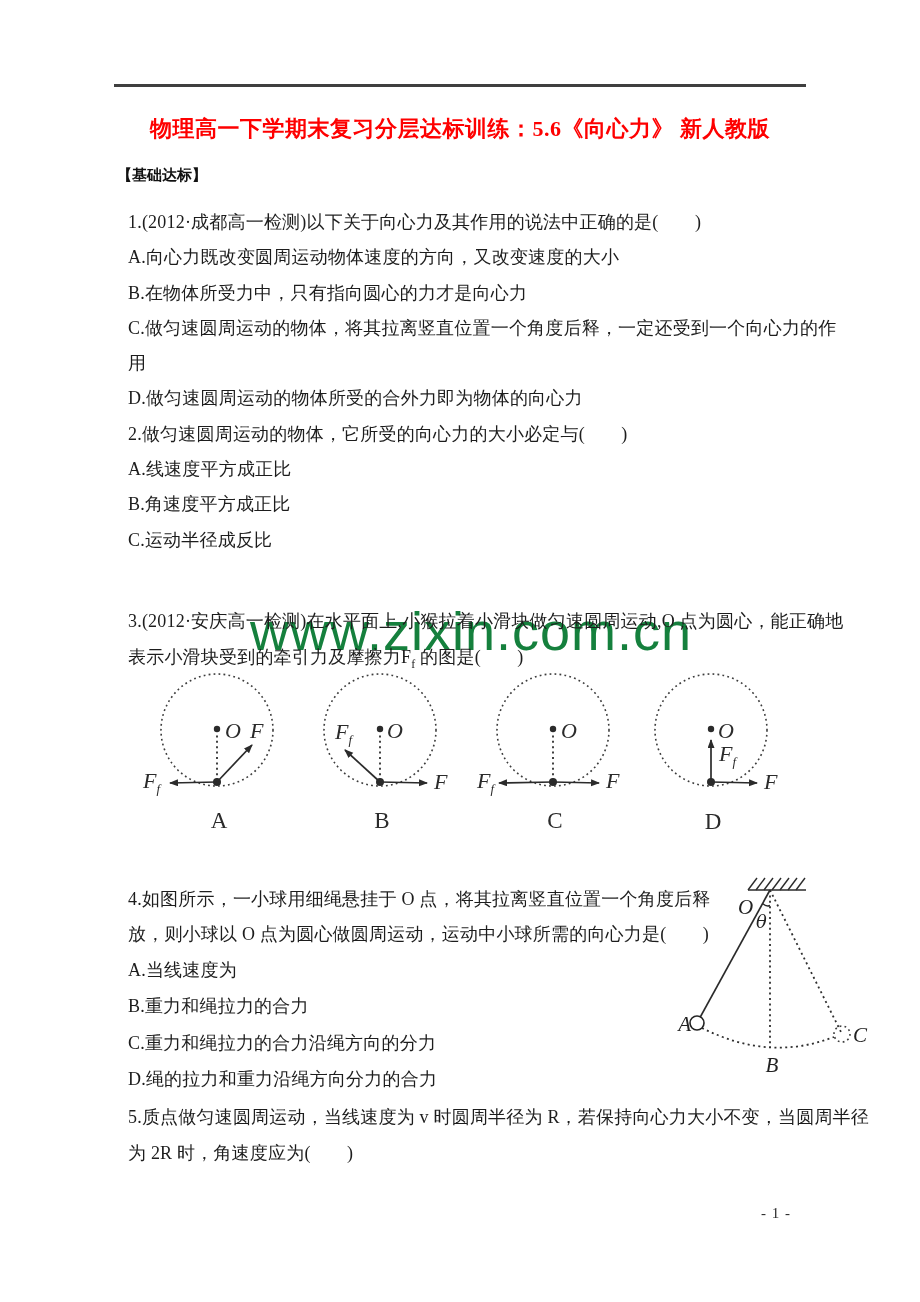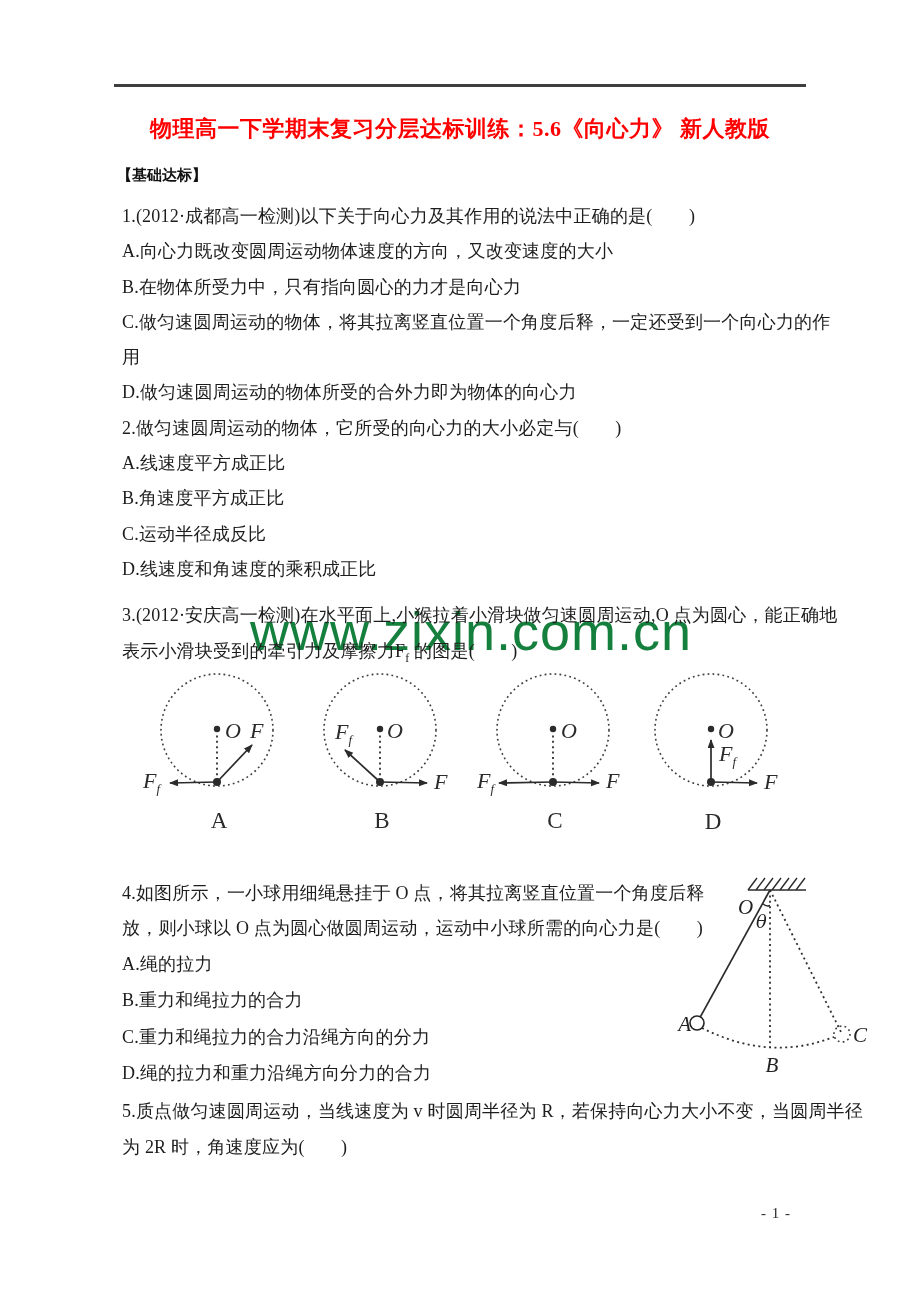--- a/index.html
+++ b/index.html
@@ -16,21 +16,21 @@
   }
   .section-header {
     position:absolute; left:117px; top:166px; font-size:15px; font-weight:bold; color:#111;
   }
   .watermark {
     position:absolute; left:250px; top:600px; z-index:0;
     font-family:"Liberation Sans","DejaVu Sans",sans-serif;
     font-size:54px; color:#15803d; letter-spacing:1px; white-space:pre;
   }
   .line {
-    position:absolute; left:118px; z-index:2; margin:4px;
+    position:absolute; left:118px; z-index:2; margin:10px;
     font-size:18px; line-height:23px; white-space:pre; letter-spacing:0.2px;
   }
   .line sub { font-size:12px; line-height:0; }
   .page-number { position:absolute; left:761px; top:1205px; font-size:15px; color:#2b2b2b; letter-spacing:1px; }
   .fig { position:absolute; z-index:2; }
   
   .dc  { fill:none; stroke:#3c3c3c; stroke-width:1.6; stroke-dasharray:1.8 3.2; }
   .dln { stroke:#2f2f2f; stroke-width:1.8; stroke-dasharray:2 3.4; fill:none; }
   .sln { stroke:#2b2b2b; stroke-width:1.7; fill:none; }
   .thin{ stroke:#2b2b2b; stroke-width:1.4; fill:none; }
@@ -58,21 +58,20 @@
   <p class="line" style="top:236px">A.向心力既改变圆周运动物体速度的方向，又改变速度的大小</p>
   <p class="line" style="top:272px">B.在物体所受力中，只有指向圆心的力才是向心力</p>
   <p class="line" style="top:307px">C.做匀速圆周运动的物体，将其拉离竖直位置一个角度后释，一定还受到一个向心力的作</p>
   <p class="line" style="top:342px">用</p>
   <p class="line" style="top:377px">D.做匀速圆周运动的物体所受的合外力即为物体的向心力</p>
 
   <p class="line" style="top:413px">2.做匀速圆周运动的物体，它所受的向心力的大小必定与(　　)</p>
   <p class="line" style="top:448px">A.线速度平方成正比</p>
   <p class="line" style="top:483px">B.角速度平方成正比</p>
   <p class="line" style="top:519px">C.运动半径成反比</p>
-  <p class="line" style="top:554px">D.线速度和角速度的乘积成正比</p>
 
   <p class="line" style="top:600px">3.(2012·安庆高一检测)在水平面上,小猴拉着小滑块做匀速圆周运动,O 点为圆心，能正确地</p>
   <p class="line" style="top:636px"><span>表示小滑块受到的牵引力及摩擦力F</span><sub>f</sub><span> 的图是(　　)</span></p>
 
   <svg class="fig" style="left:140px;top:660px" width="170" height="175" viewBox="0 0 170 175">
     <defs>
         <marker id="arA" markerUnits="userSpaceOnUse" markerWidth="11" markerHeight="10" refX="8" refY="3.5" orient="auto">
           <path d="M0,0 L9,3.5 L0,7 z" fill="#2b2b2b"></path>
         </marker>
       </defs>
@@ -136,21 +135,21 @@
     <line class="sln" x1="77" y1="122" x2="77" y2="80" marker-end="url(#arD)"></line>
     <line class="sln" x1="77" y1="122" x2="123" y2="123" marker-end="url(#arD)"></line>
     <text class="fl" x="84" y="78">O</text>
     <text class="fl" x="85" y="101"><tspan>F</tspan><tspan class="fsub" dy="5">f</tspan></text>
     <text class="fl" x="130" y="129">F</text>
     <text class="cap" x="79" y="169" text-anchor="middle">D</text>
   </svg>
 
   <p class="line" style="top:878px">4.如图所示，一小球用细绳悬挂于 O 点，将其拉离竖直位置一个角度后释</p>
   <p class="line" style="top:913px">放，则小球以 O 点为圆心做圆周运动，运动中小球所需的向心力是(　　)</p>
-  <p class="line" style="top:949px">A.绳的拉力</p>
+  <p class="line" style="top:949px">A.当线速度为</p>
   <p class="line" style="top:985px">B.重力和绳拉力的合力</p>
   <p class="line" style="top:1022px">C.重力和绳拉力的合力沿绳方向的分力</p>
   <p class="line" style="top:1058px">D.绳的拉力和重力沿绳方向分力的合力</p>
 
   <svg class="fig" style="left:653px;top:866px" width="235" height="215" viewBox="0 0 235 215">
     <g>
       <line class="thin" x1="95" y1="24" x2="153" y2="24"></line>
       <line class="thin" x1="95" y1="24" x2="104" y2="12"></line>
       <line class="thin" x1="103" y1="24" x2="112" y2="12"></line>
       <line class="thin" x1="111" y1="24" x2="120" y2="12"></line>

